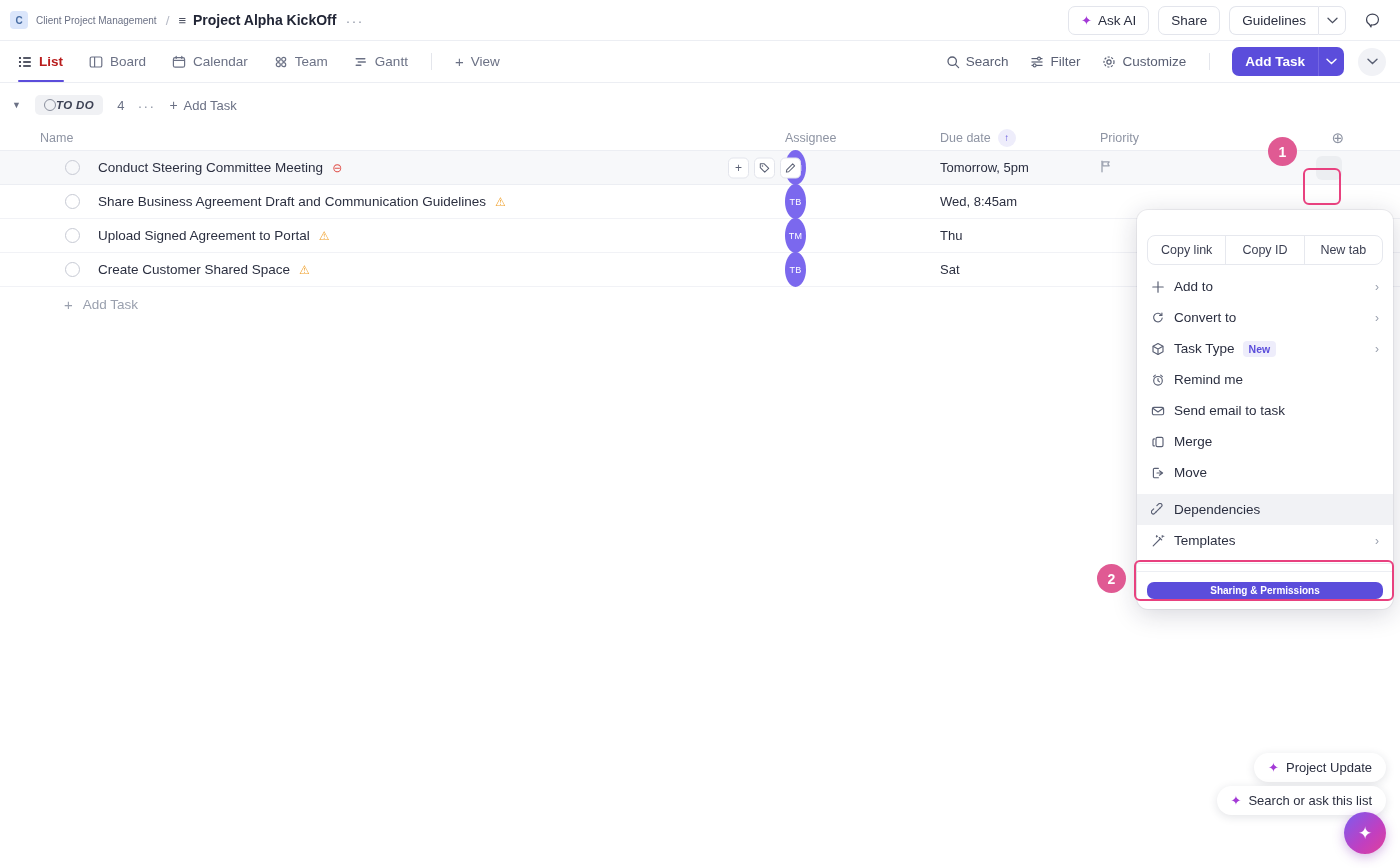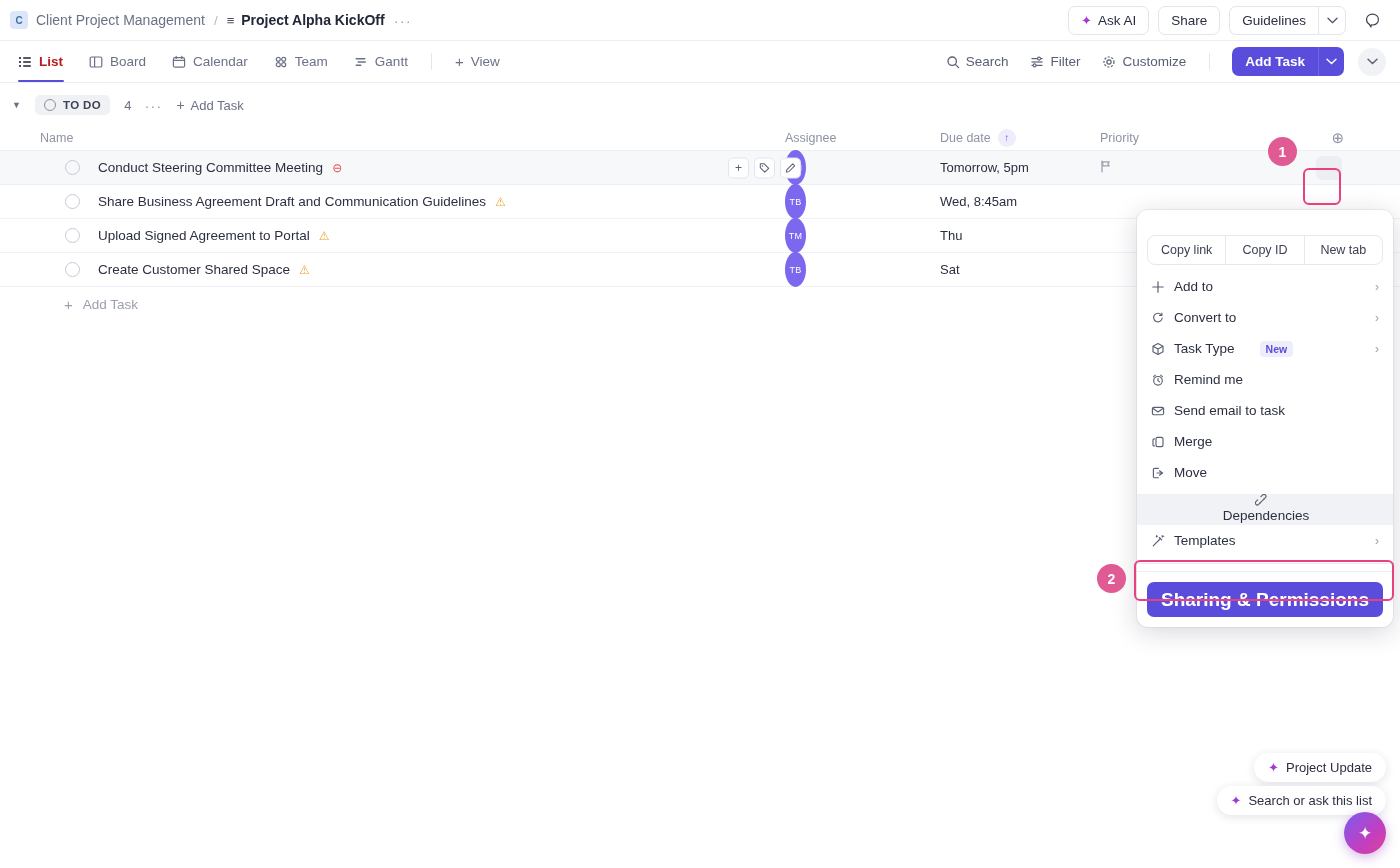--- a/index.html
+++ b/index.html
@@ -20,21 +20,21 @@
     border-bottom: 1px solid #eceef3;
     position: relative;
   }
   .crumb-logo {
     width: 18px; height: 18px; border-radius: 4px;
     background: #dbe6fb; color: #4a6fa5;
     font-size: 10px; font-weight: bold;
     display: flex; align-items: center; justify-content: center;
     margin-right: 8px;
   }
-  .crumb-text { font-size: 14px; color: #6b7185; }
+  .crumb-text { font-size: 10px; color: #6b7185; }
   .crumb-sep { font-size: 13.5px; color: #b6bac6; margin: 0 9px; }
   .crumb-icon { color: #4b5060; font-size: 13px; margin-right: 7px; line-height: 1; }
   .crumb-current { font-size: 14px; font-weight: bold; color: #222636; }
   .crumb-dots { color: #9aa0ae; font-size: 15px; margin-left: 9px; letter-spacing: 1px; }
 
   .topbar-right { margin-left: auto; display: flex; align-items: center; gap: 9px; }
   .btn-outline {
     height: 29px; border: 1px solid #e3e5ec; border-radius: 7px;
     background: #fff; display: flex; align-items: center; gap: 6px;
     padding: 0 12px; font-size: 13.5px; color: #2b2f40; cursor: pointer;
@@ -102,23 +102,23 @@
     margin-left: 10px; cursor: pointer;
   }
 
   
   .group-header {
     display: flex; align-items: center; gap: 0;
     padding: 12px 0 10px 12px;
   }
   .tri { color: #6b7185; font-size: 9px; margin-right: 14px; cursor: pointer; }
   .status-pill {
-    display: flex; align-items: center; gap: 7px;
+    display: flex; align-items: center; 
     background: #f0f1f4; border-radius: 5px;
-    padding: 4px 9px; cursor: pointer;
+    padding: 4px 9px; cursor: pointer; font-style: italic;
   }
   .status-circle {
     width: 12px; height: 12px; border-radius: 50%;
     border: 1.6px solid #8b909e;
   }
   .status-label { font-size: 11.5px; font-weight: bold; color: #3d4254; letter-spacing: .4px; }
   .group-count { font-size: 13px; color: #6b7185; margin-left: 14px; }
   .group-dots { color: #9aa0ae; font-size: 15px; margin-left: 13px; letter-spacing: 1px; cursor: pointer; }
   .group-add {
     display: flex; align-items: center; gap: 6px;
@@ -207,30 +207,30 @@
     padding: 0 14px 0 14px; font-size: 13.5px; color: #2b2f40;
     cursor: pointer; position: relative;
   }
   .cm-icon {
     width: 21px; flex: none; display: flex; align-items: center;
     color: #5a6074;
   }
   .cm-label { margin-left: 2px; }
   .cm-caret { margin-left: auto; color: #9aa0ae; font-size: 12px; }
   .cm-new {
-    margin-left: 25px; background: #eeedfb; color: #5b4ddb;
+    margin-left: 8px; background: #eeedfb; color: #5b4ddb;
     font-size: 10.5px; font-weight: bold; border-radius: 4px; padding: 2px 6px;
   }
   .cm-sep { height: 1px; background: #eceef3; margin: 7px 0; }
   .cm-item.danger { color: #e0544e; }
   .cm-item.danger .cm-icon { color: #e0544e; }
   .cm-item.hl { background: #f1f2f5; }
   .cm-share {
-    margin: 10px 10px 0; height: 35px; border-radius: 7px;
-    background: #5b4ddb; color: #fff; font-size: 19px; font-weight: bold;
+    margin: 10px 10px 0; height: 17px; border-radius: 7px;
+    background: #5b4ddb; color: #fff; font-size: 10px; font-weight: bold;
     display: flex; align-items: center; justify-content: center; cursor: pointer;
   }
 
   
   .anno-box {
     position: absolute; border: 2.5px solid #e8417f; border-radius: 6px;
     pointer-events: none; z-index: 50;
   }
   .anno-num {
     position: absolute; width: 29px; height: 29px; border-radius: 50%;
@@ -597,21 +597,21 @@
   <div class="cm-item">
     <span class="cm-icon">
       <svg width="14" height="14" viewBox="0 0 14 14">
         <path d="M7.4 2.3H3.6a1.2 1.2 0 0 0-1.2 1.2v7a1.2 1.2 0 0 0 1.2 1.2h3.8" fill="none" stroke="#5a6074" stroke-width="1.15" stroke-linecap="round"></path>
         <path d="M8.4 4.8 11.6 7 8.4 9.2M6 7h5.4" fill="none" stroke="#5a6074" stroke-width="1.15" stroke-linecap="round" stroke-linejoin="round"></path>
       </svg>
     </span>
     <span class="cm-label">Move</span>
   </div>
 
-  <div class="cm-item hl" style="margin-top:6px;flex-direction:column;">
+  <div class="cm-item hl" style="margin-top:6px;">
     <span class="cm-icon">
       <svg width="14" height="14" viewBox="0 0 14 14">
         <path d="M5.4 8.6 3.6 10.4a1.9 1.9 0 0 1-2.7-2.7L2.7 5.9" fill="none" stroke="#5a6074" stroke-width="1.15" stroke-linecap="round"></path>
         <path d="M8.6 5.4 10.4 3.6a1.9 1.9 0 0 0-2.7-2.7L5.9 2.7" fill="none" stroke="#5a6074" stroke-width="1.15" stroke-linecap="round"></path>
         <line x1="5.1" y1="8.9" x2="8.9" y2="5.1" stroke="#5a6074" stroke-width="1.15" stroke-linecap="round"></line>
       </svg>
     </span>
     <span class="cm-label">Dependencies</span>
   </div>
 

